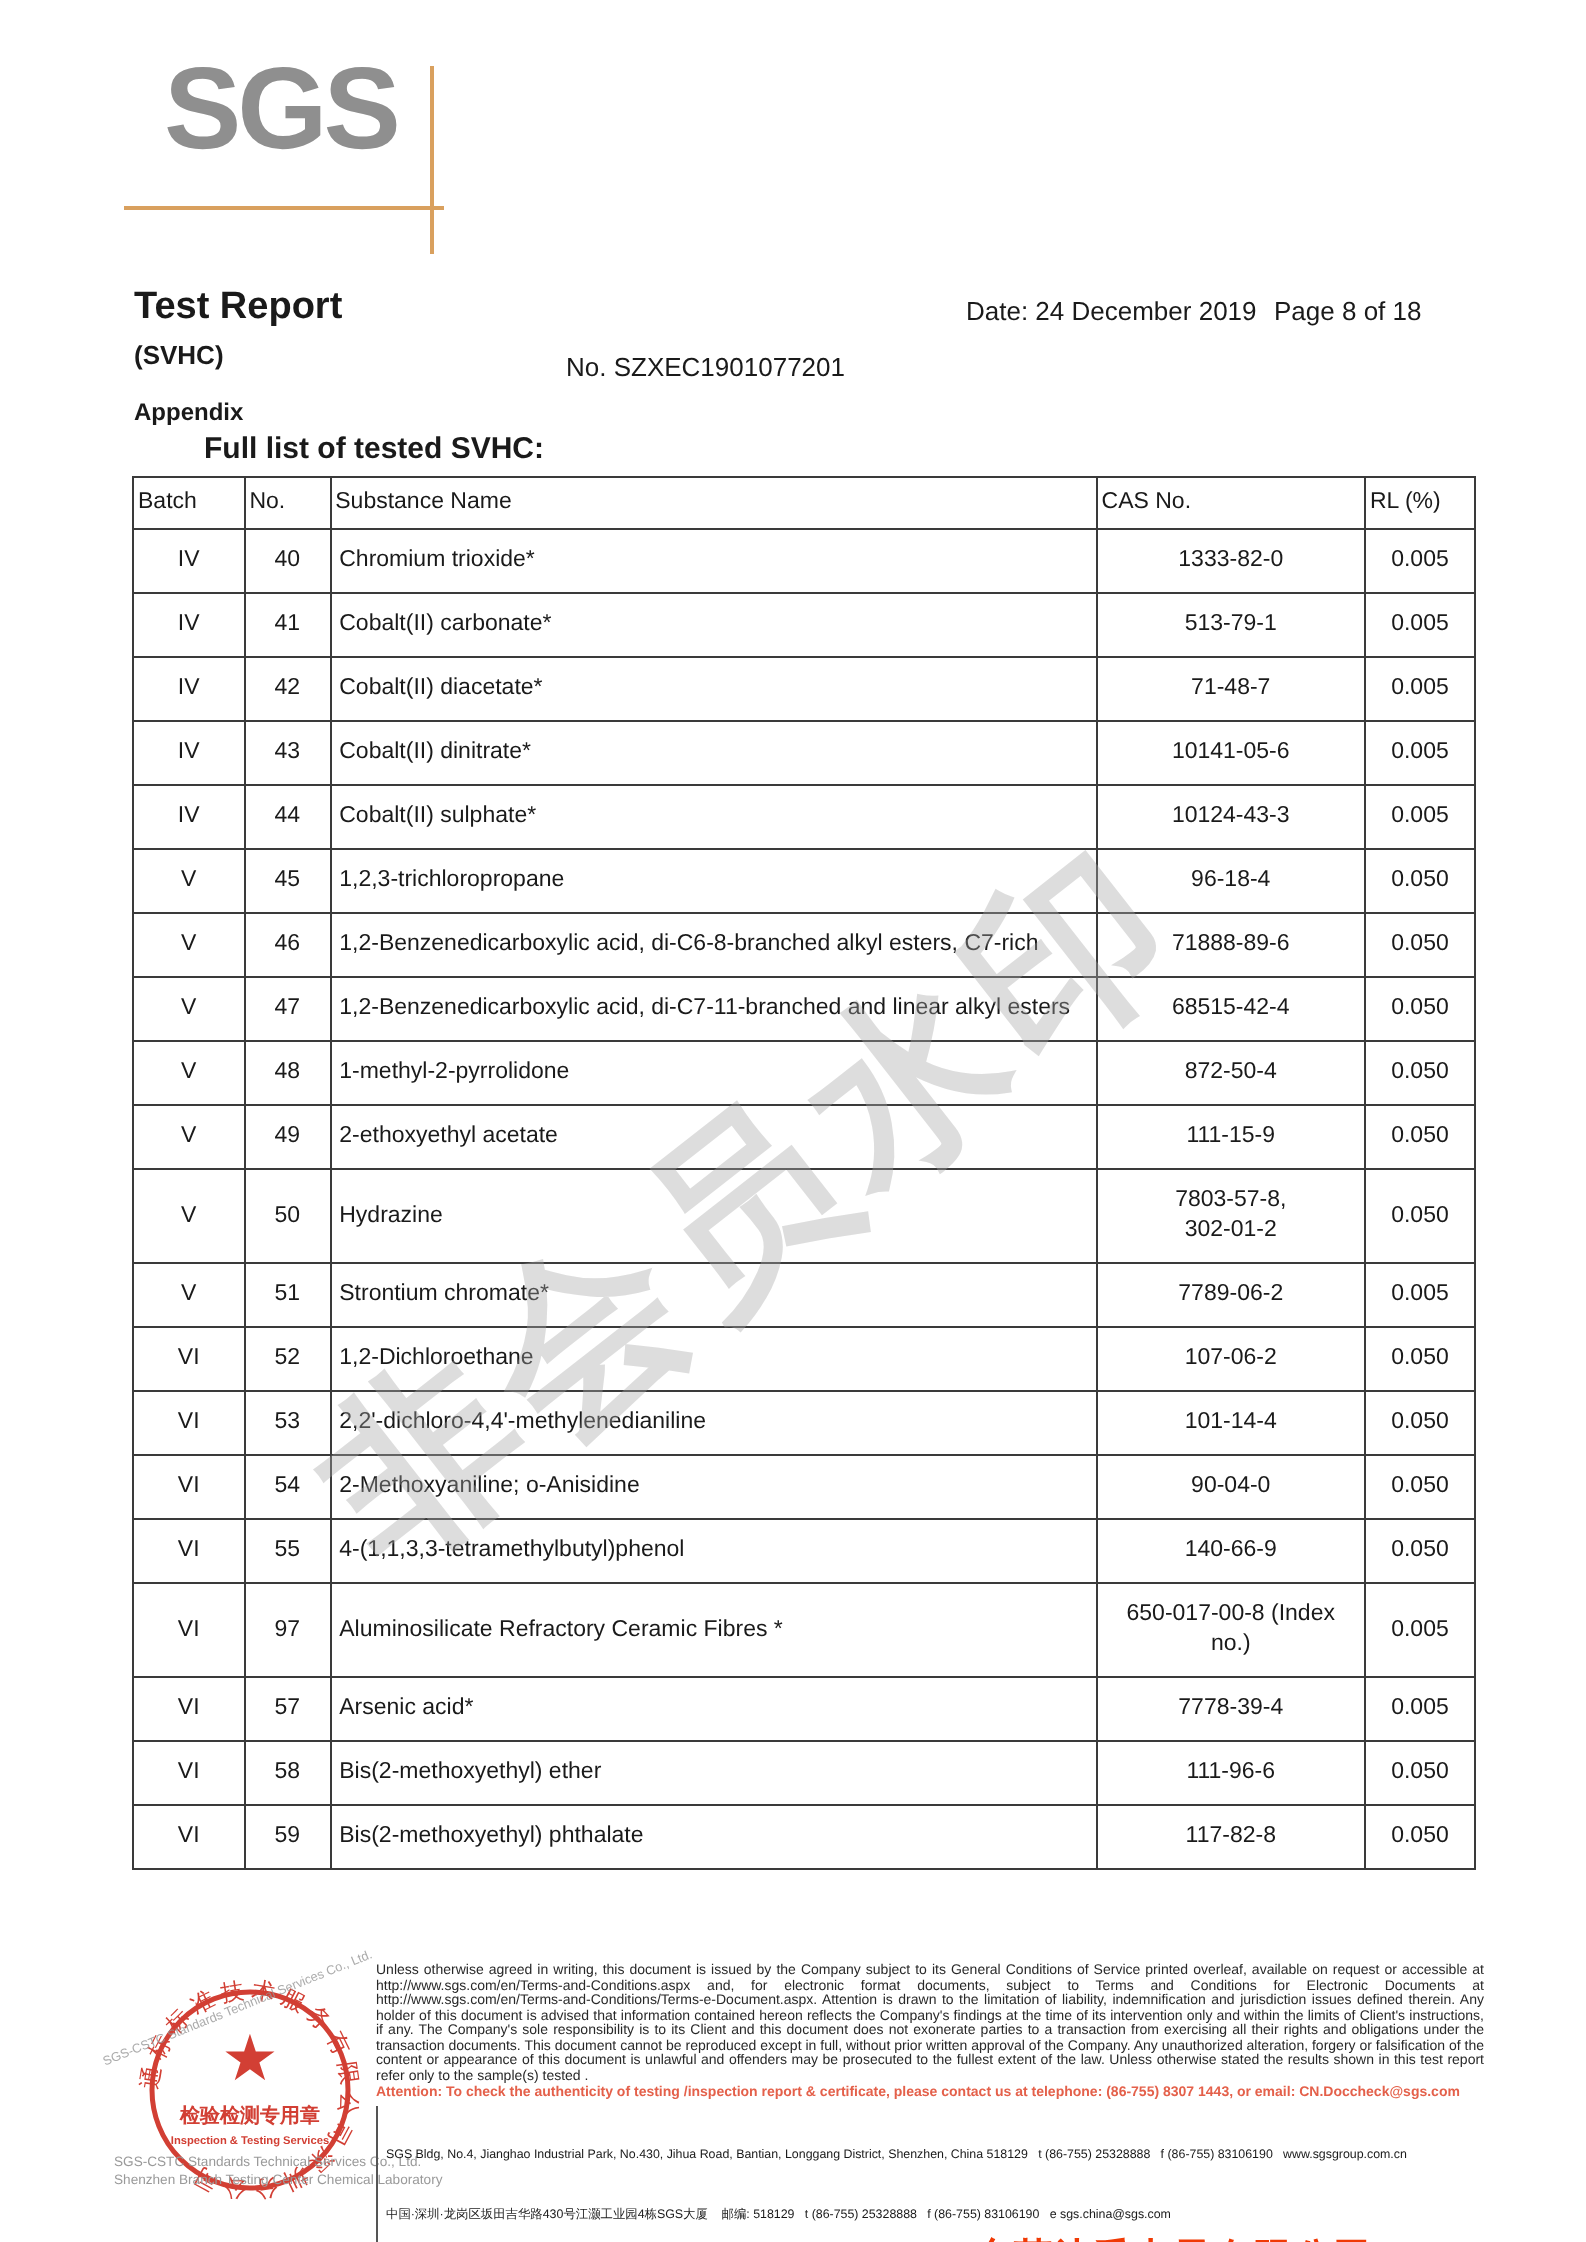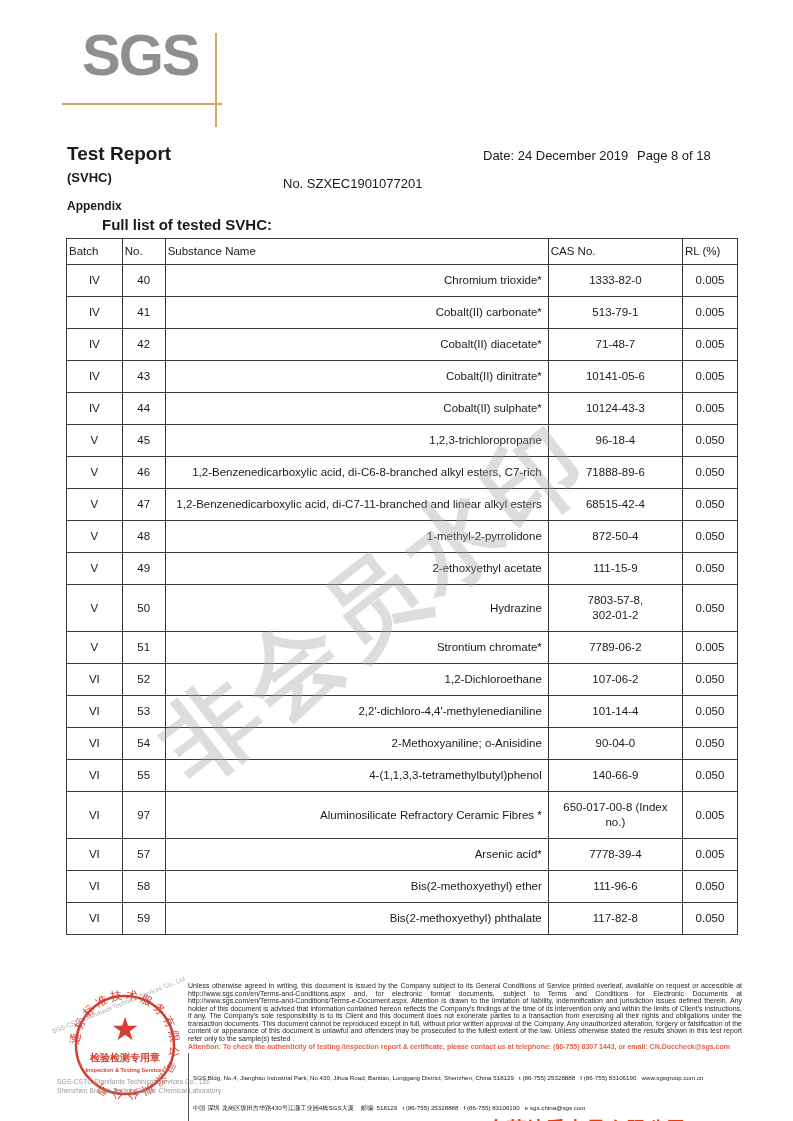--- a/index.html
+++ b/index.html
@@ -20,21 +20,21 @@
   .report-date{position:absolute;left:483px;top:148px;font-size:13px;}
   .report-page{position:absolute;left:637px;top:148px;font-size:13px;}
   .appendix{position:absolute;left:67px;top:199px;font-size:12px;font-weight:bold;}
   .full-list{position:absolute;left:67px;top:216px;font-size:15px;font-weight:bold;margin-left:35px;}
   
   .svhc-table{position:absolute;left:66px;top:238px;width:672px;border-collapse:collapse;
     font-size:11.5px;line-height:15px;}
   .svhc-table th,.svhc-table td{border:1px solid #3a3a3a;}
   .svhc-table th{font-weight:normal;text-align:left;padding:5px 2px;}
   .svhc-table td{padding:8px 4px;text-align:center;vertical-align:middle;}
-  .svhc-table td.c-sub{text-align:right;padding-left:4px;padding-right:6px;}
+  .svhc-table td.c-sub{text-align:left;padding-left:4px;padding-right:6px;}
   
   .diagonal-watermark{position:absolute;left:95px;top:548px;width:560px;height:110px;
     font-size:96px;font-weight:bold;color:rgba(165,165,165,0.38);letter-spacing:6px;
     white-space:nowrap;transform:rotate(-38deg);transform-origin:center;
     text-align:center;line-height:110px;pointer-events:none;}
   .red-watermark{position:absolute;left:487px;top:1116px;font-size:19px;font-weight:bold;
     color:#f03a05;white-space:nowrap;letter-spacing:1px;}
   
   .stamp-svg{position:absolute;left:62px;top:982px;}
   .lab-lines{position:absolute;left:57px;top:1077px;width:180px;font-size:6.8px;

